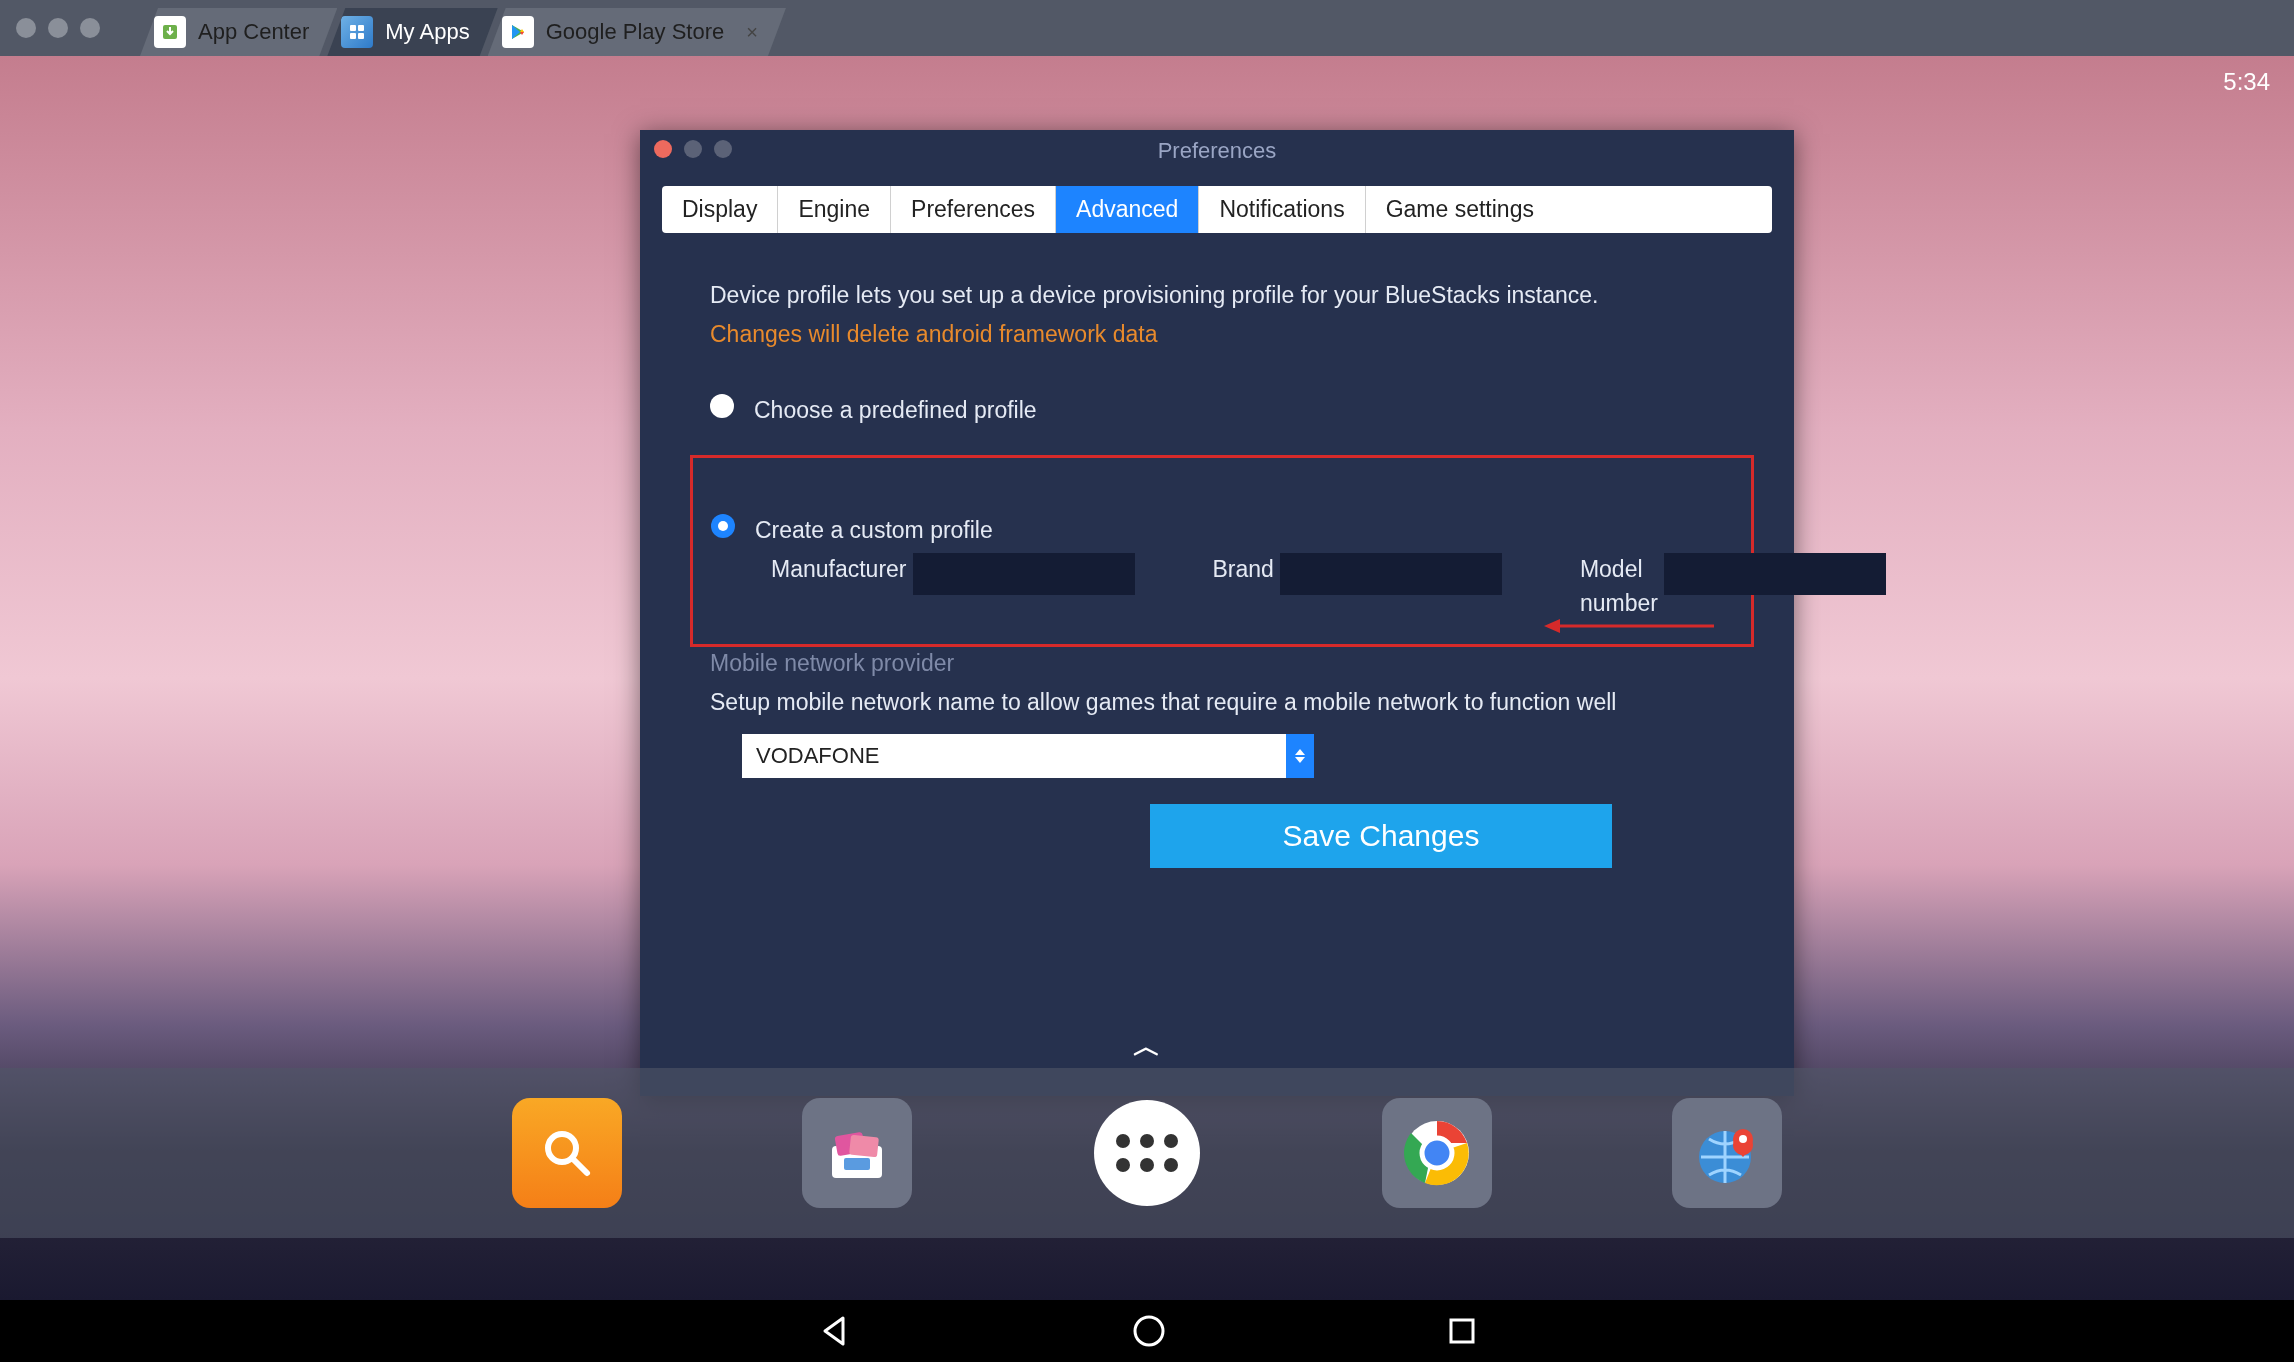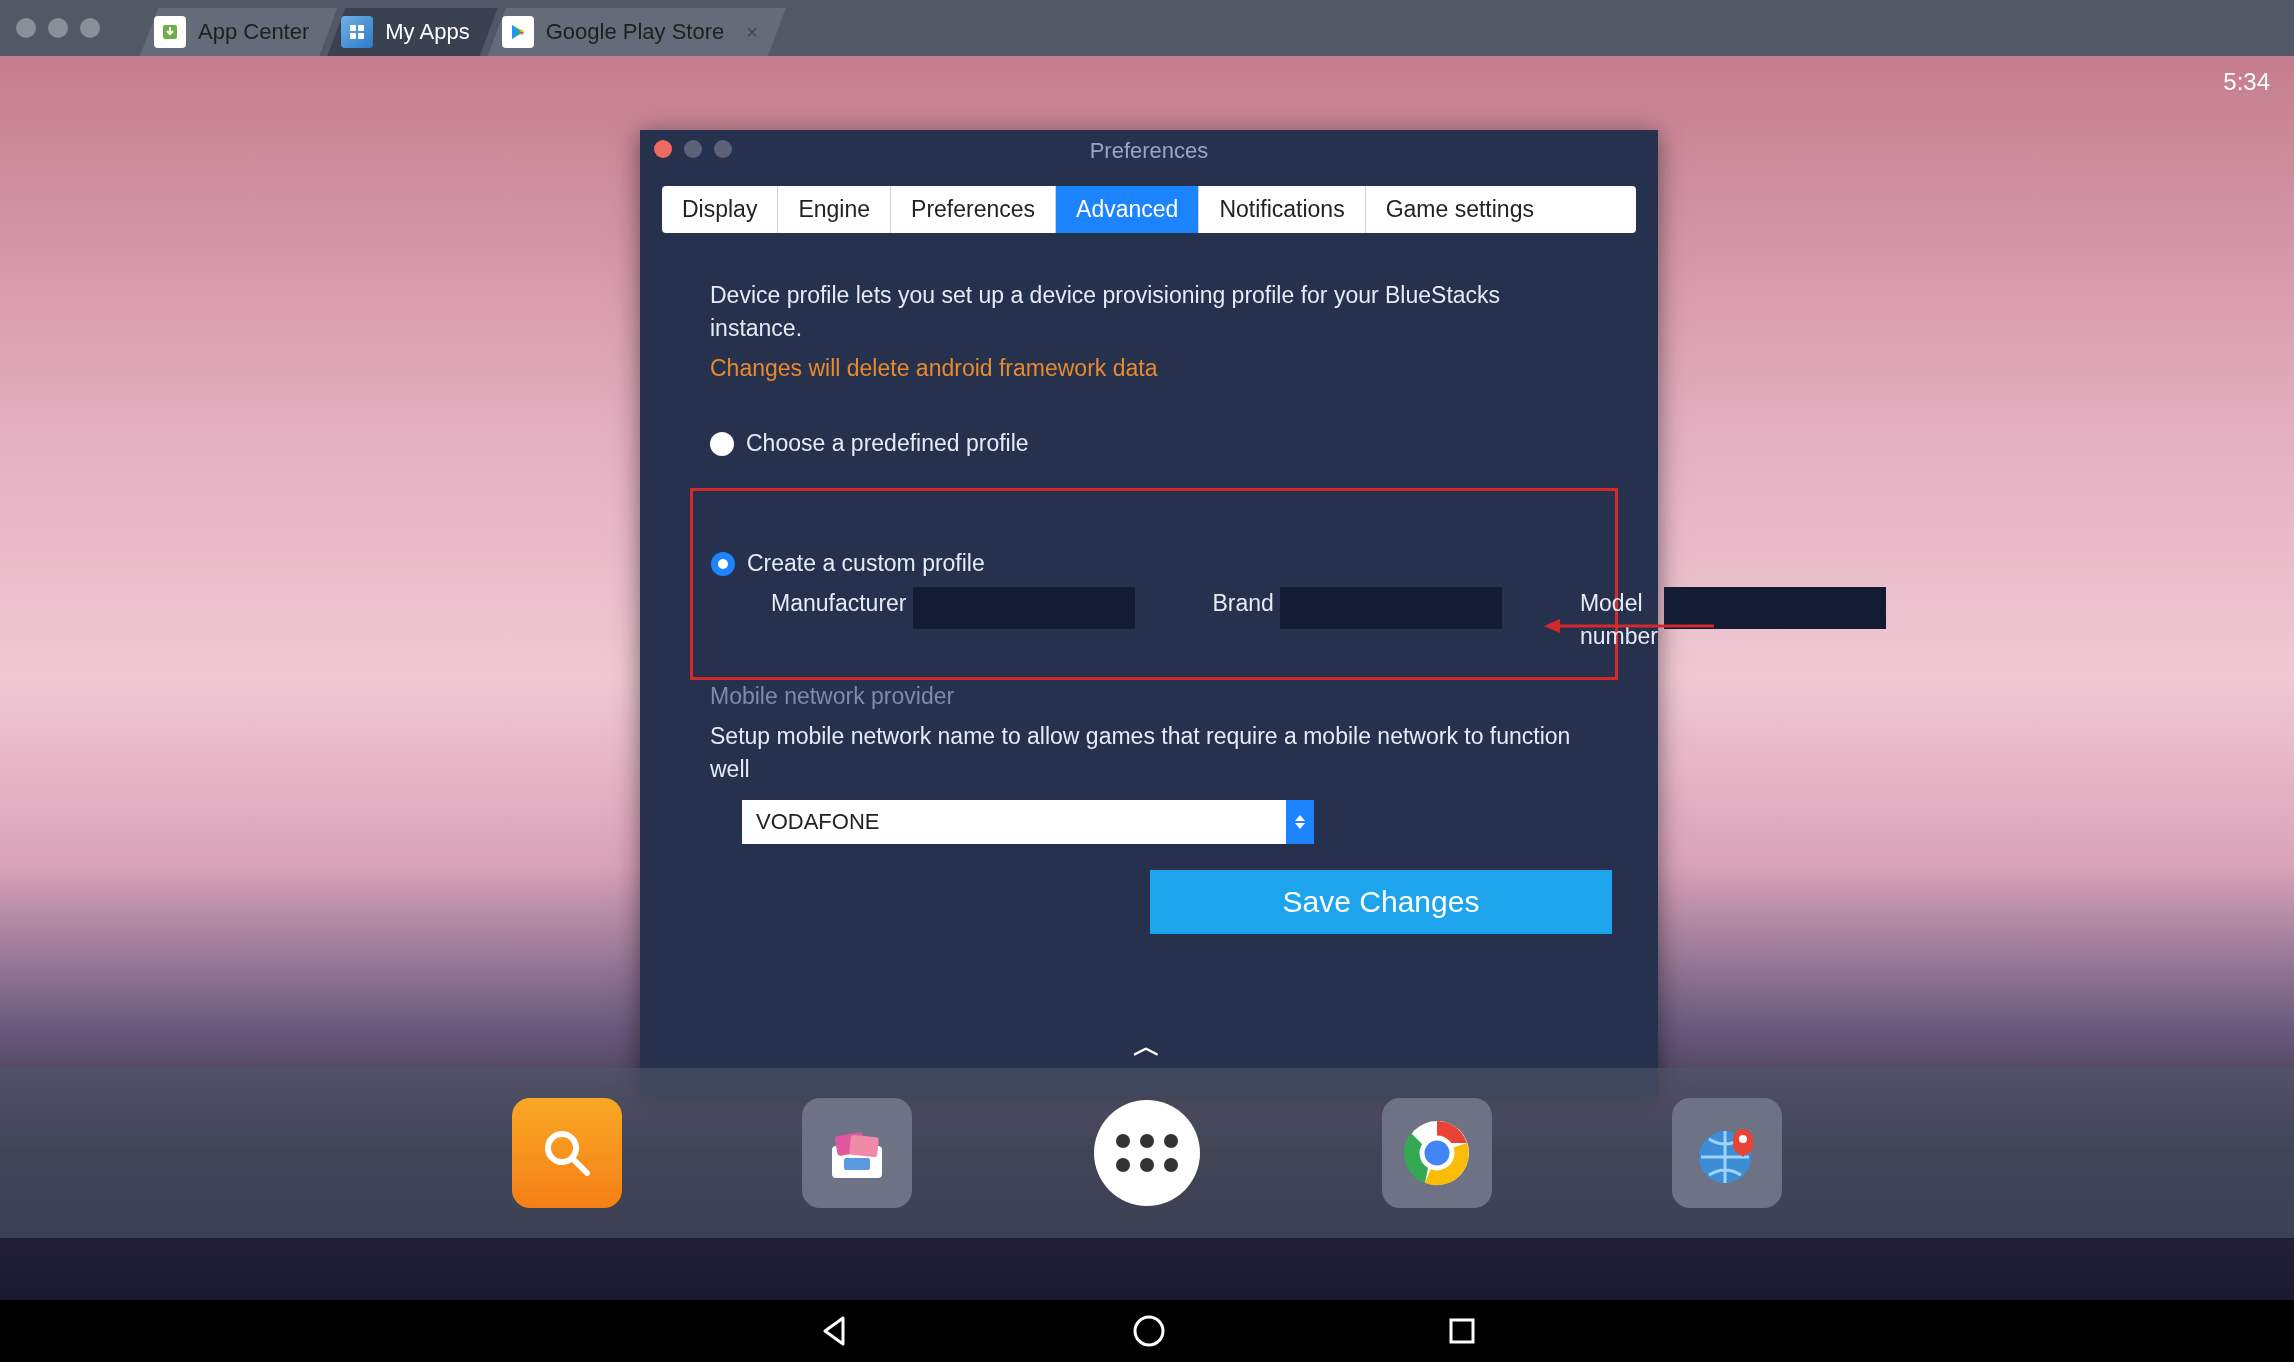--- a/index.html
+++ b/index.html
@@ -18,37 +18,37 @@
 .tab .close { margin-left: 10px; font-size: 20px; color: #444; }
 .icon-appcenter { background: #fff; }
 .icon-myapps { background: linear-gradient(135deg,#6fb1e6,#2e7ac9); }
 .icon-play { background:#fff; }
 
 
 .desktop { flex: 1; position: relative; background: linear-gradient(to bottom, #c47d8e 0%, #e3afc0 30%, #f0c8d4 50%, #d9a3b8 65%, #6a5b7e 78%, #2e2a3e 88%, #1a1930 100%); }
 .clock { position: absolute; top: 12px; right: 24px; color: #fff; font-size: 24px; font-weight: 500; }
 
 
-.pref-dialog { position: absolute; left: 640px; top: 74px; width: 1018px; height: 966px; background: #26314e; box-shadow: 0 4px 24px rgba(0,0,0,0.5); }
+.pref-dialog { position: absolute; left: 640px; top: 74px; width: 1154px; height: 966px; background: #26314e; box-shadow: 0 4px 24px rgba(0,0,0,0.5); }
 .pref-title { height: 42px; display: flex; align-items: center; justify-content: center; position: relative; color: #9aa5c4; font-size: 22px; }
 .pref-tl { position: absolute; left: 14px; top: 10px; display: flex; gap: 12px; }
 .pref-tl .dot { width: 18px; height: 18px; border-radius: 50%; }
 .dot.red { background: #ed6a5e; } .dot.grey { background: #5b6277; }
 
 .pref-tabs { margin: 14px 22px 0; display: flex; background: #fff; border-radius: 4px; overflow: hidden; }
 .pref-tab { flex: 0 0 auto; padding: 10px 20px; font-size: 23px; color: #222; border-right: 1px solid #d0d0d0; cursor: pointer; }
 .pref-tab:last-child { border-right: none; }
 .pref-tab.active { background: #1d84ff; color: #fff; }
 
 .pref-body { padding: 46px 70px 0; color: #e5eaf4; font-size: 23px; line-height: 1.45; }
 .section-heading { color: #7f8aa8; font-size: 23px; margin-bottom: 6px; }
 .section-desc { margin-bottom: 6px; }
 .warning { color: #e88a2c; margin-bottom: 20px; }
 
-.radio-row { display: flex; align-items: center; gap: 12px; margin-bottom: 28px; margin-top: 42px; }
+.radio-row { display: flex; gap: 20px; margin-bottom: 28px; margin-top: 42px; }
 .radio-outer { width: 24px; height: 24px; border-radius: 50%; background: #fff; display: flex; align-items: center; justify-content: center; flex-shrink: 0; }
 .radio-outer.selected { background: #1d84ff; }
 .radio-inner { width: 10px; height: 10px; border-radius: 50%; background: #fff; }
 
 .highlight-box { border: 3px solid #d62a2a; padding: 14px 18px 24px; margin-left: -20px; margin-right: -30px; }
 .fields-row { display: flex; gap: 50px; margin-top: 6px; padding-left: 32px; }
 .field { display: flex; flex-direction: row; gap: 6px; margin-left: 28px; }
 .field label { font-size: 23px; }
 .field input { width: 222px; height: 42px; background: #141c34; border: none; color: #fff; font-size: 20px; padding: 0 8px; }
 

